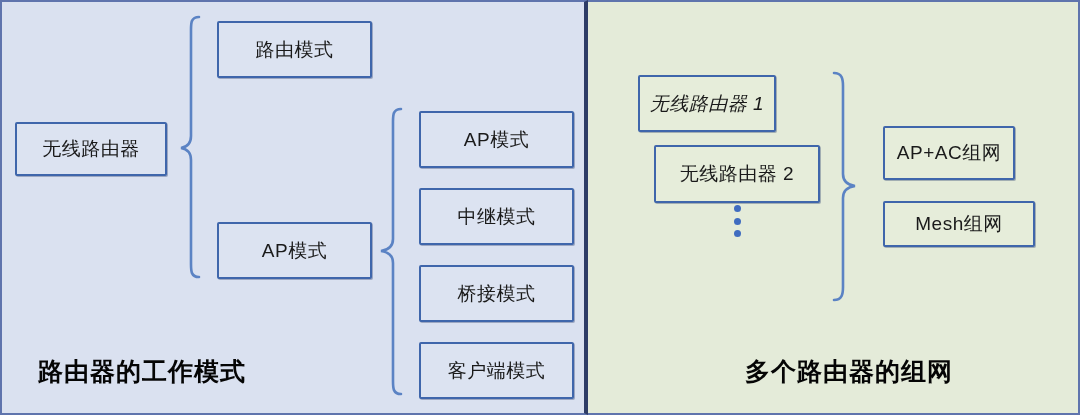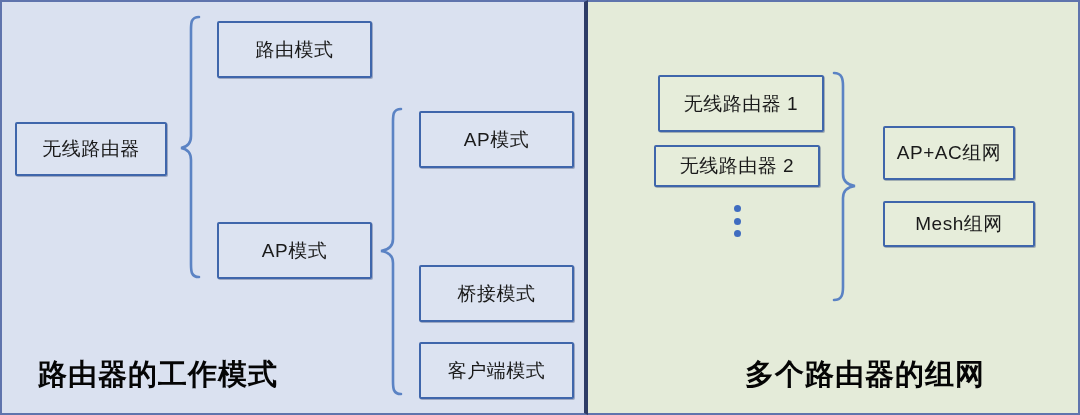--- a/index.html
+++ b/index.html
@@ -64,21 +64,21 @@
   .dots span{
     display:block;
     width:7px;height:7px;
     border-radius:50%;
     background:#3f6cc0;
   }
 
   .panel-title{
     position:absolute;
     font-weight:bold;
-    font-size:29px;
+    font-size:25px;
     color:#050505;
     letter-spacing:1px;
     white-space:nowrap;
   }
 </style>
 </head>
 <body>
 
 <div id="canvas">
 
@@ -105,39 +105,42 @@
     <div class="brace" style="left:376px;top:104px;">
       <svg width="26" height="292" viewBox="0 0 26 292">
         <path d="M23 3 C15 3 15 9 15 16 L15 133 C15 141 10 144 3 145 C10 146 15 149 15 157 L15 275 C15 282 15 288 23 288" fill="none" stroke="#5b83c4" stroke-width="2.6" stroke-linecap="round"></path>
       </svg>
     </div>
 
     <div class="node" style="left:417px;top:109px;width:155px;height:57px;">
       <span>AP模式</span>
     </div>
 
+    <div class="node" style="left:417px;top:186px;width:155px;height:57px;">
+      <span>中继模式</span>
+    </div>
 
     <div class="node" style="left:417px;top:263px;width:155px;height:57px;">
       <span>桥接模式</span>
     </div>
 
     <div class="node" style="left:417px;top:340px;width:155px;height:57px;">
       <span>客户端模式</span>
     </div>
 
     <div class="panel-title" style="left:36px;top:353px;">路由器的工作模式</div>
   </div>
 
   <div class="panel" id="panel-right">
 
-    <div class="node" style="left:70px;top:73px;width:166px;height:57px;">
+    <div class="node" style="left:50px;top:73px;width:138px;height:57px;font-style:italic;">
       <span>无线路由器 1</span>
     </div>
 
-    <div class="node" style="left:66px;top:143px;width:166px;height:42px;">
+    <div class="node" style="left:66px;top:143px;width:166px;height:58px;">
       <span>无线路由器 2</span>
     </div>
 
     <div class="dots" style="left:145px;top:203px;width:8px;height:32px;">
       <span></span>
       <span></span>
       <span></span>
     </div>
 
 

